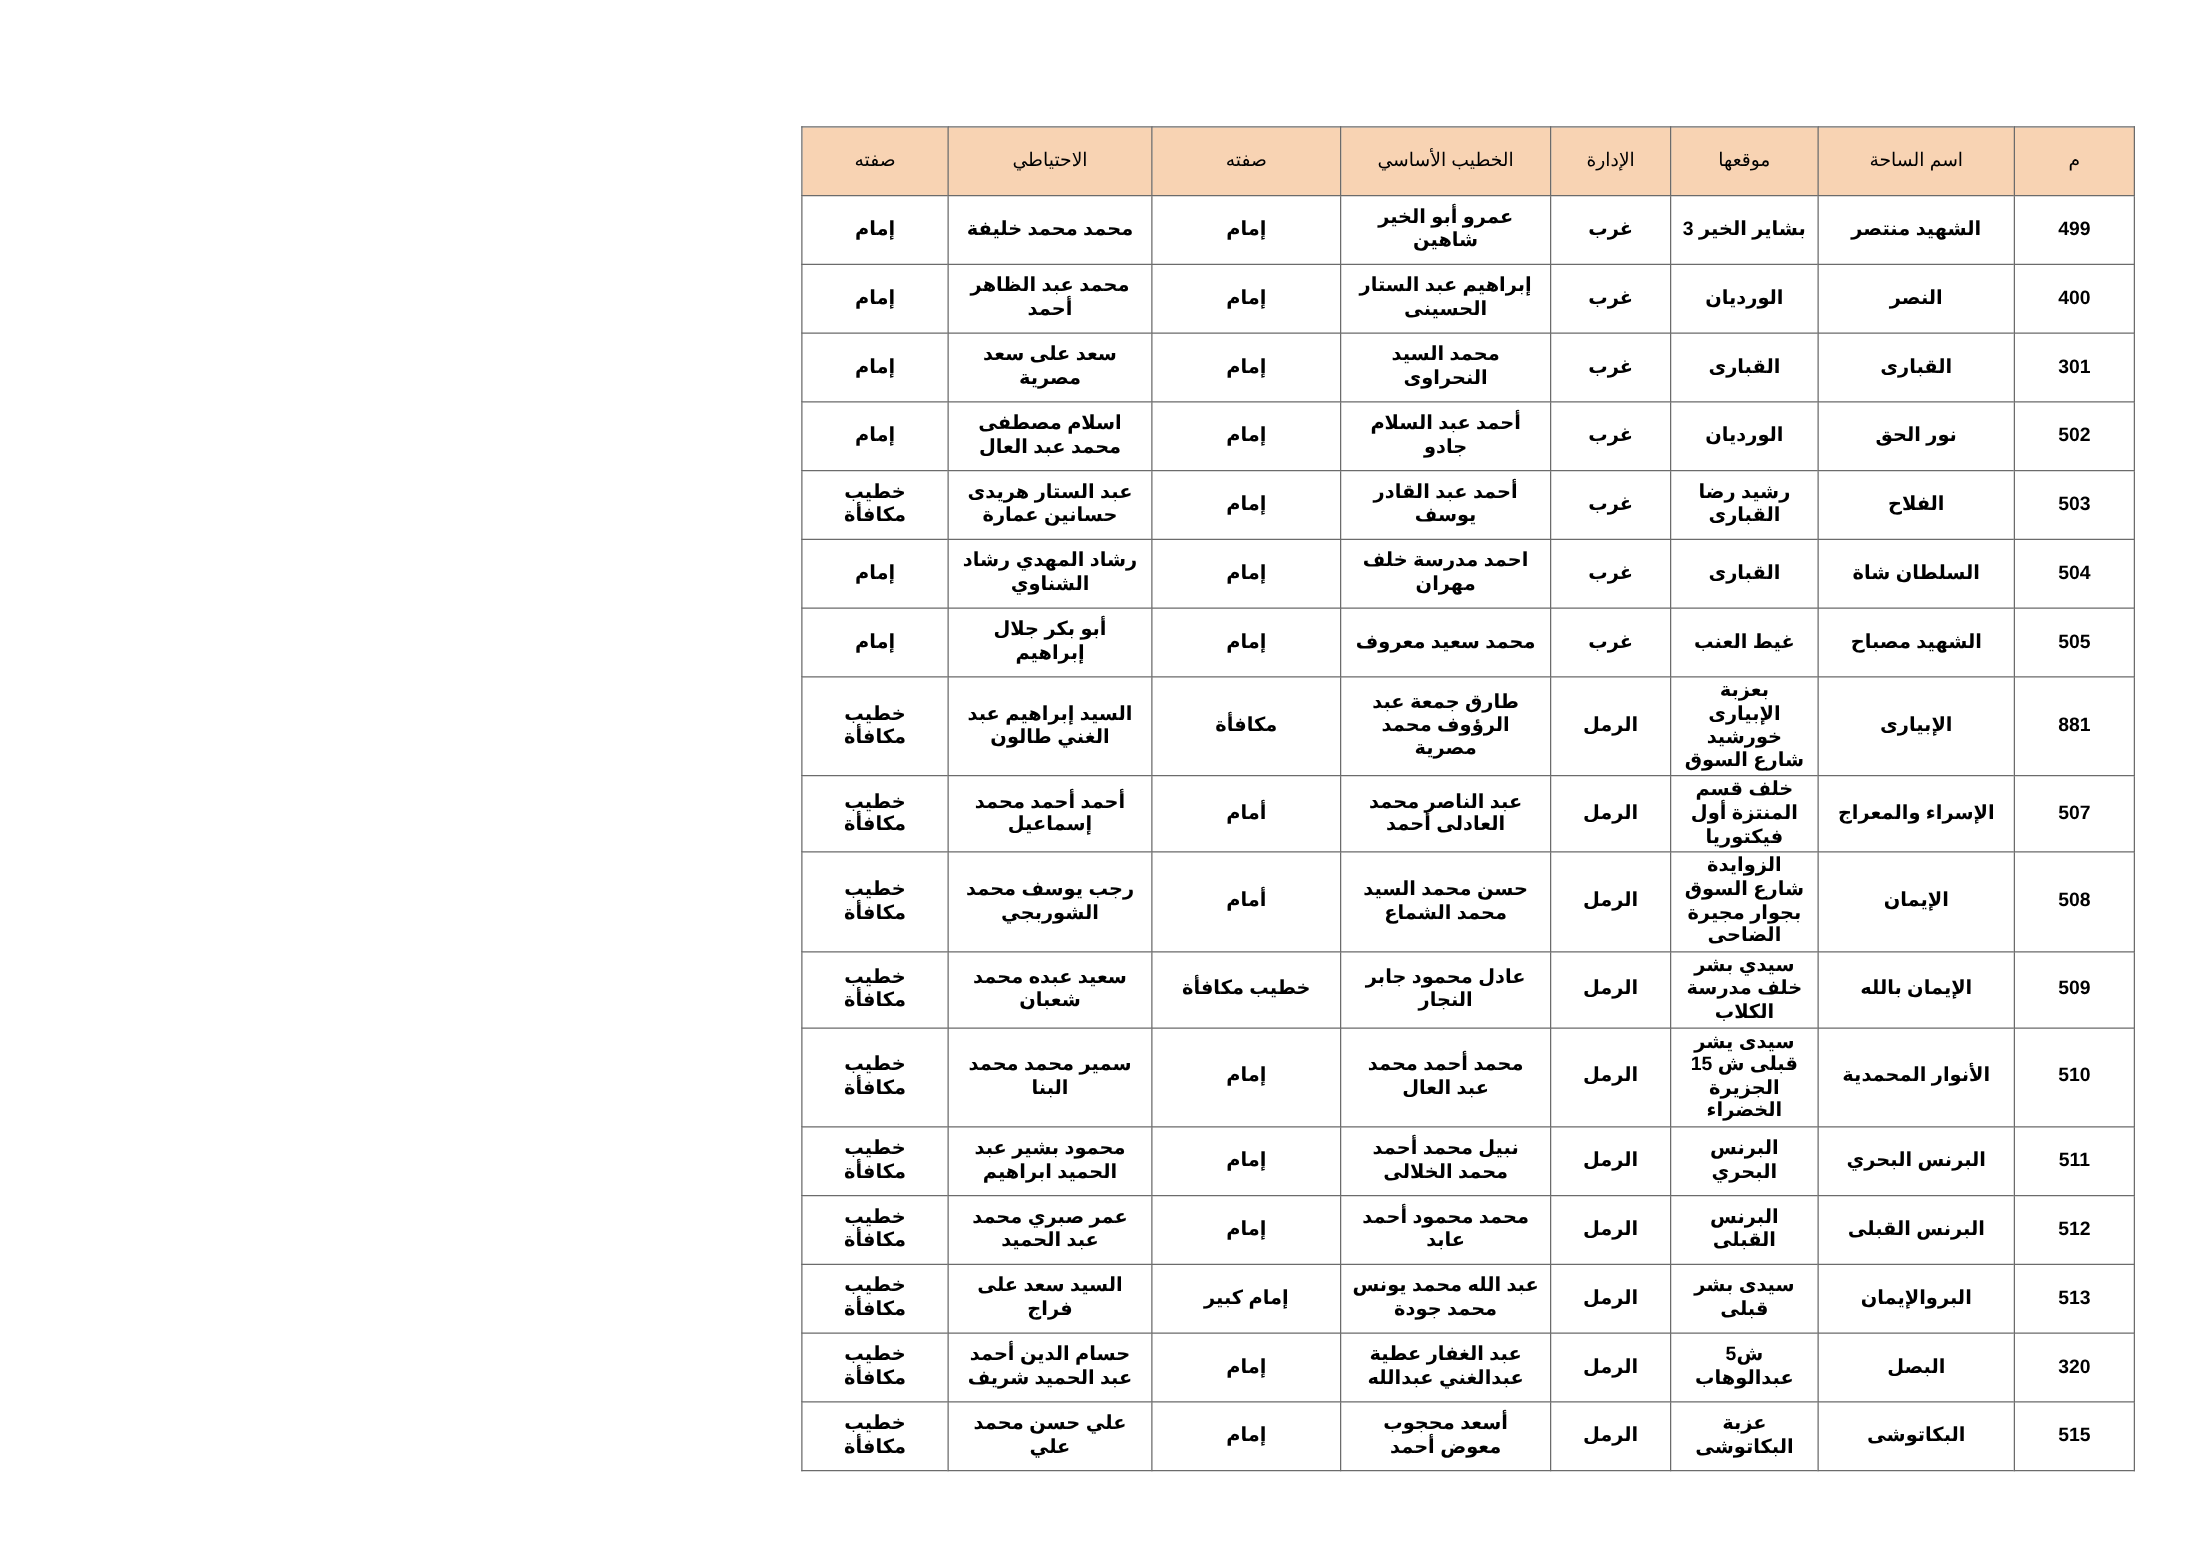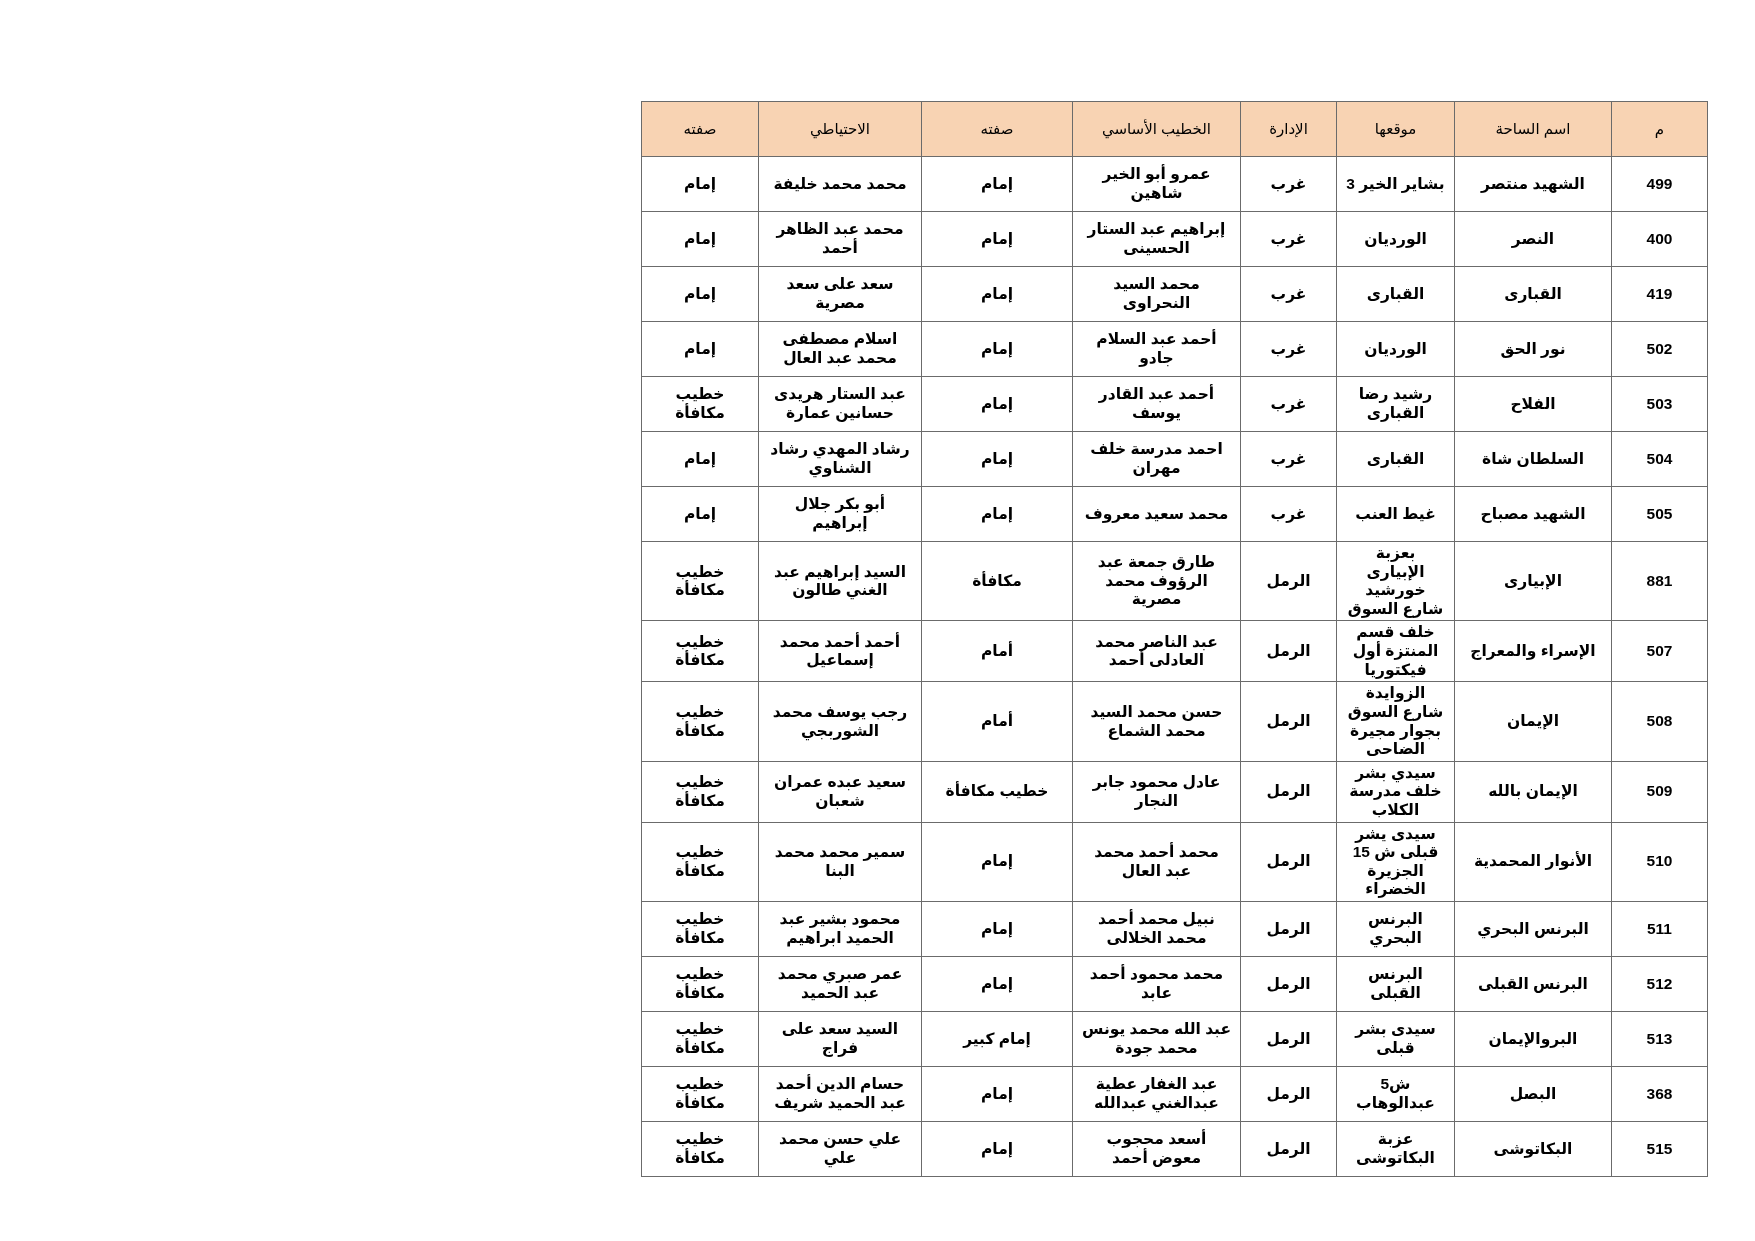--- a/index.html
+++ b/index.html
@@ -104,21 +104,21 @@
           <td class="num">400</td>
           <td>النصر</td>
           <td>الورديان</td>
           <td>غرب</td>
           <td>إبراهيم عبد الستار الحسينى</td>
           <td>إمام</td>
           <td>محمد عبد الظاهر أحمد</td>
           <td>إمام</td>
         </tr>
         <tr style="height: 48px;">
-          <td class="num">419</td>
+          <td class="num">301</td>
           <td>القبارى</td>
           <td>القبارى</td>
           <td>غرب</td>
           <td>محمد السيد النحراوى</td>
           <td>إمام</td>
           <td>سعد على سعد مصرية</td>
           <td>إمام</td>
         </tr>
         <tr style="height: 48px;">
           <td class="num">502</td>
@@ -190,21 +190,21 @@
           <td>رجب يوسف محمد الشوربجي</td>
           <td>خطيب مكافأة</td>
         </tr>
         <tr style="height: 48px;">
           <td class="num">509</td>
           <td>الإيمان بالله</td>
           <td>سيدي بشر خلف مدرسة الكلاب</td>
           <td>الرمل</td>
           <td>عادل محمود جابر النجار</td>
           <td>خطيب مكافأة</td>
-          <td>سعيد عبده عمران شعبان</td>
+          <td>سعيد عبده محمد شعبان</td>
           <td>خطيب مكافأة</td>
         </tr>
         <tr style="height: 59px;">
           <td class="num">510</td>
           <td>الأنوار المحمدية</td>
           <td>سيدى يشر قبلى ش 15 الجزيرة الخضراء</td>
           <td>الرمل</td>
           <td>محمد أحمد محمد عبد العال</td>
           <td>إمام</td>
           <td>سمير محمد محمد البنا</td>
@@ -234,21 +234,21 @@
           <td class="num">513</td>
           <td>البروالإيمان</td>
           <td>سيدى بشر قبلى</td>
           <td>الرمل</td>
           <td>عبد الله محمد يونس محمد جودة</td>
           <td>إمام كبير</td>
           <td>السيد سعد على فراج</td>
           <td>خطيب مكافأة</td>
         </tr>
         <tr style="height: 48px;">
-          <td class="num">368</td>
+          <td class="num">320</td>
           <td>البصل</td>
           <td>ش5 عبدالوهاب</td>
           <td>الرمل</td>
           <td>عبد الغفار عطية عبدالغني عبدالله</td>
           <td>إمام</td>
           <td>حسام الدين أحمد عبد الحميد شريف</td>
           <td>خطيب مكافأة</td>
         </tr>
         <tr style="height: 48px;">
           <td class="num">515</td>

